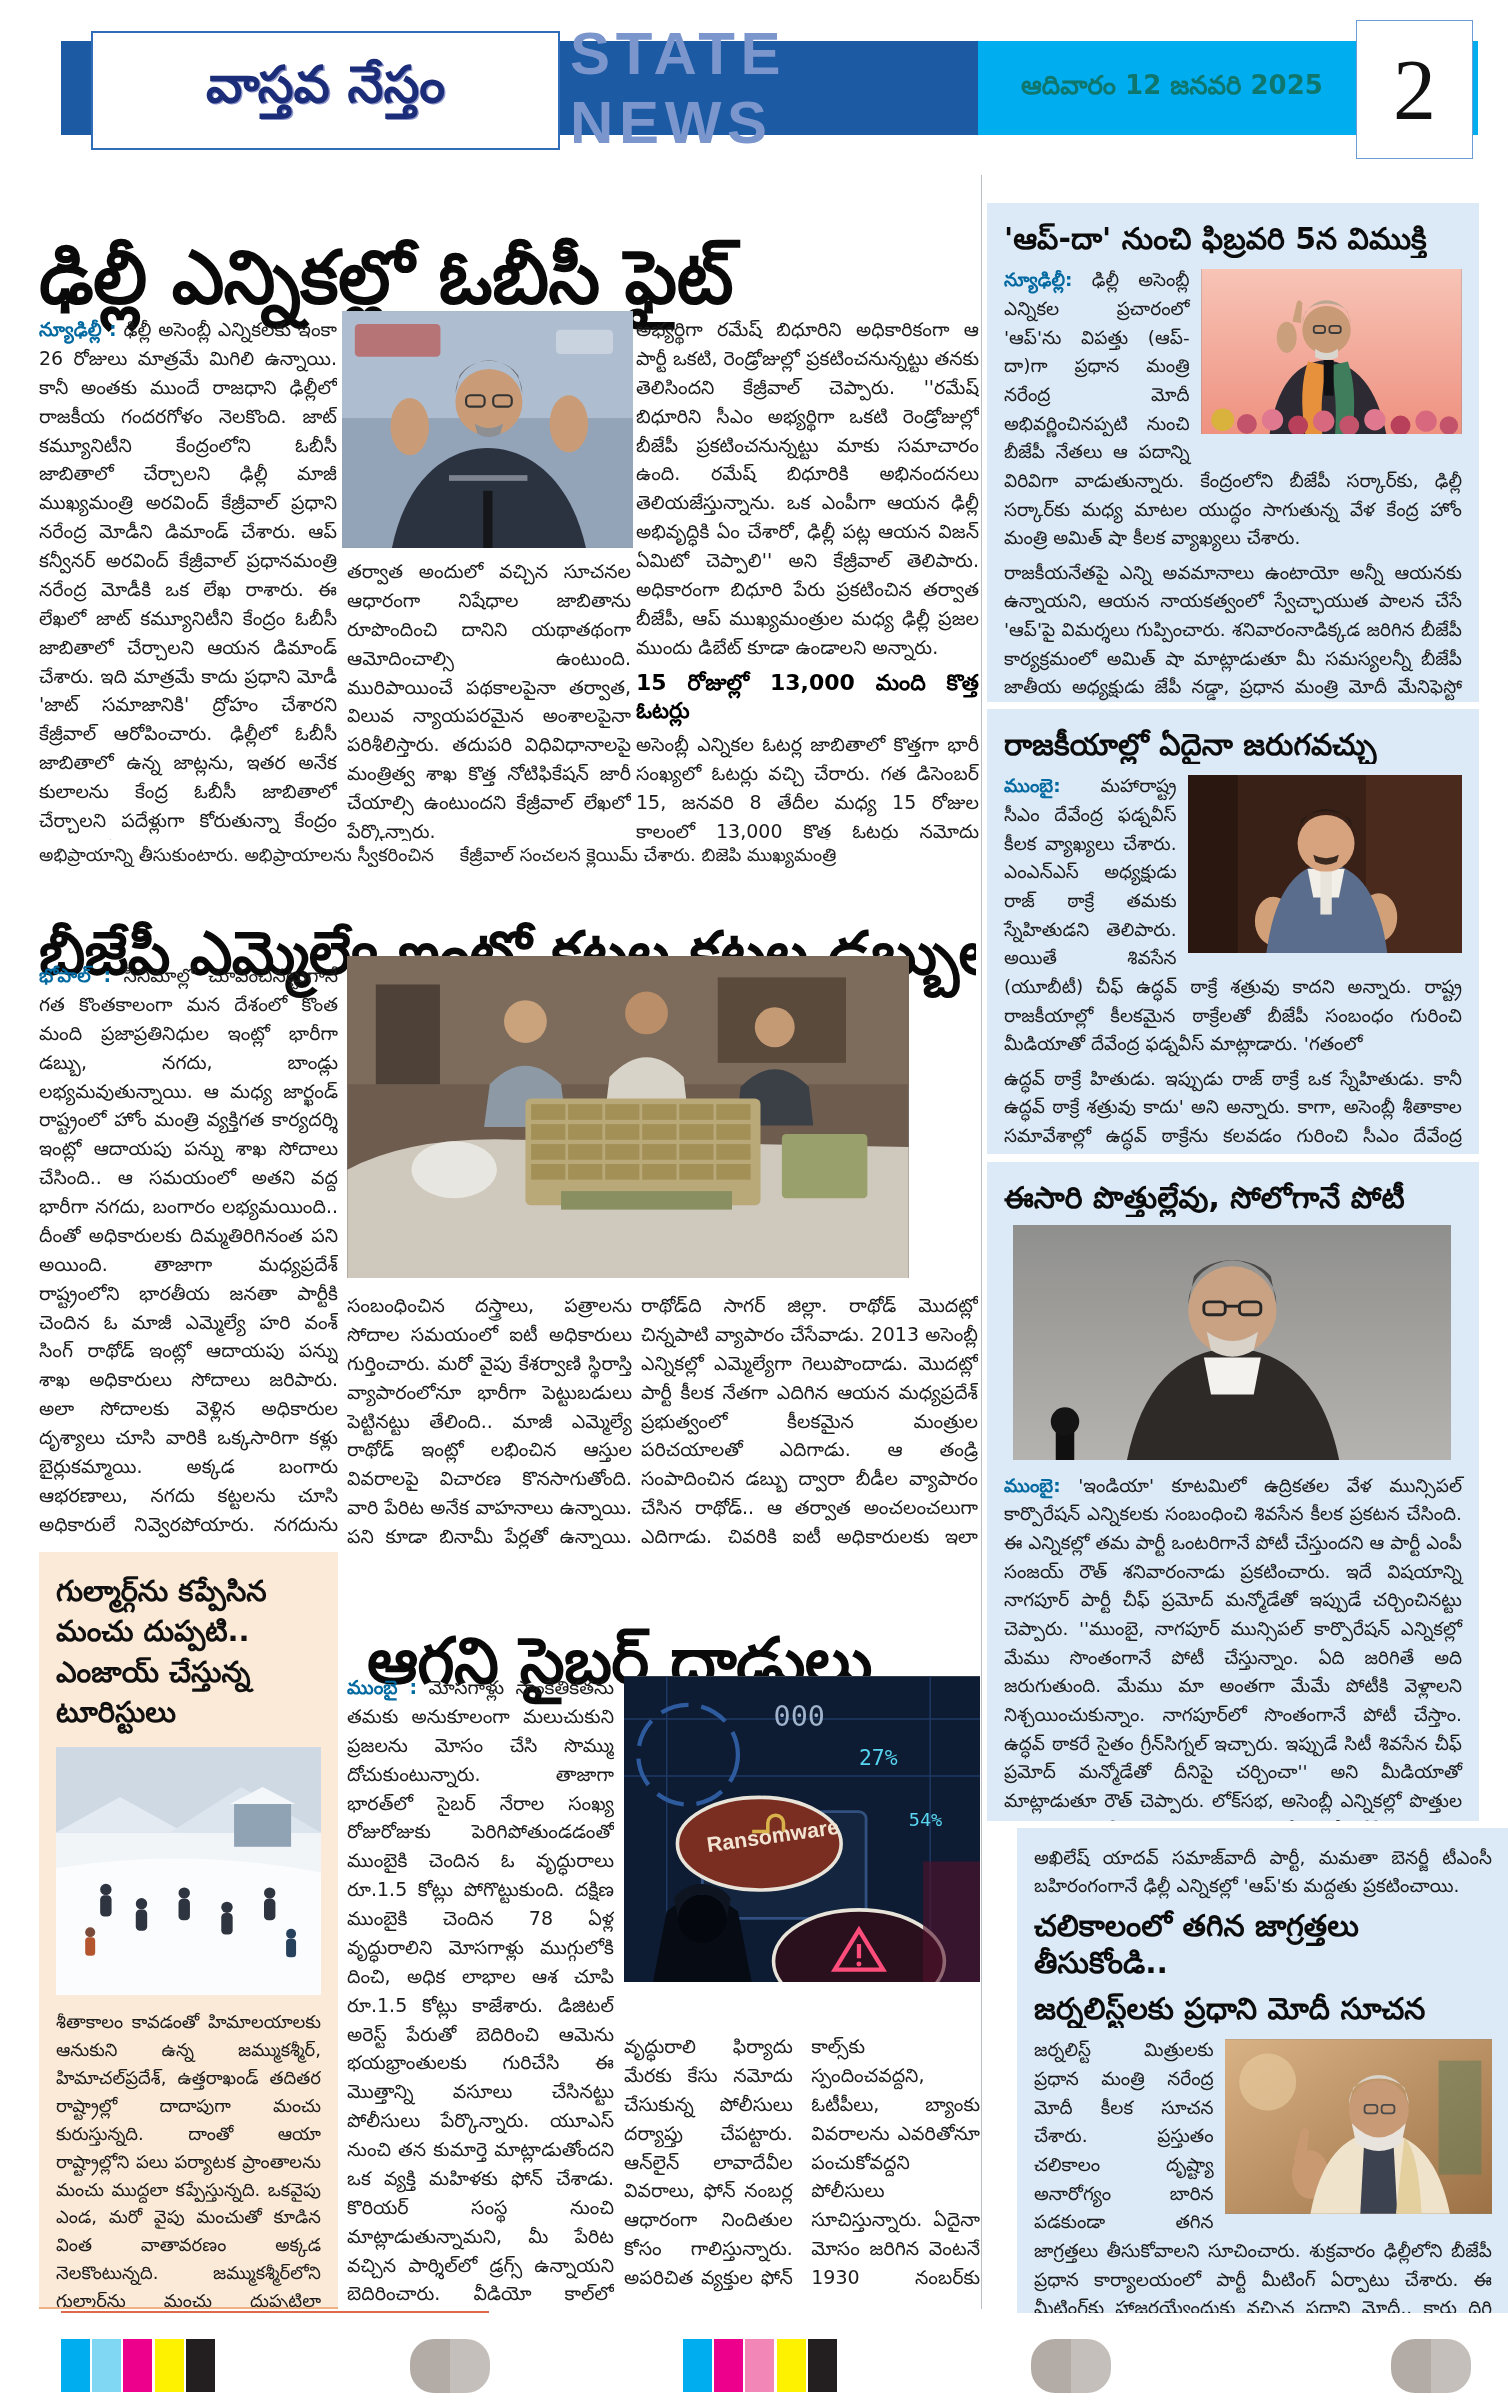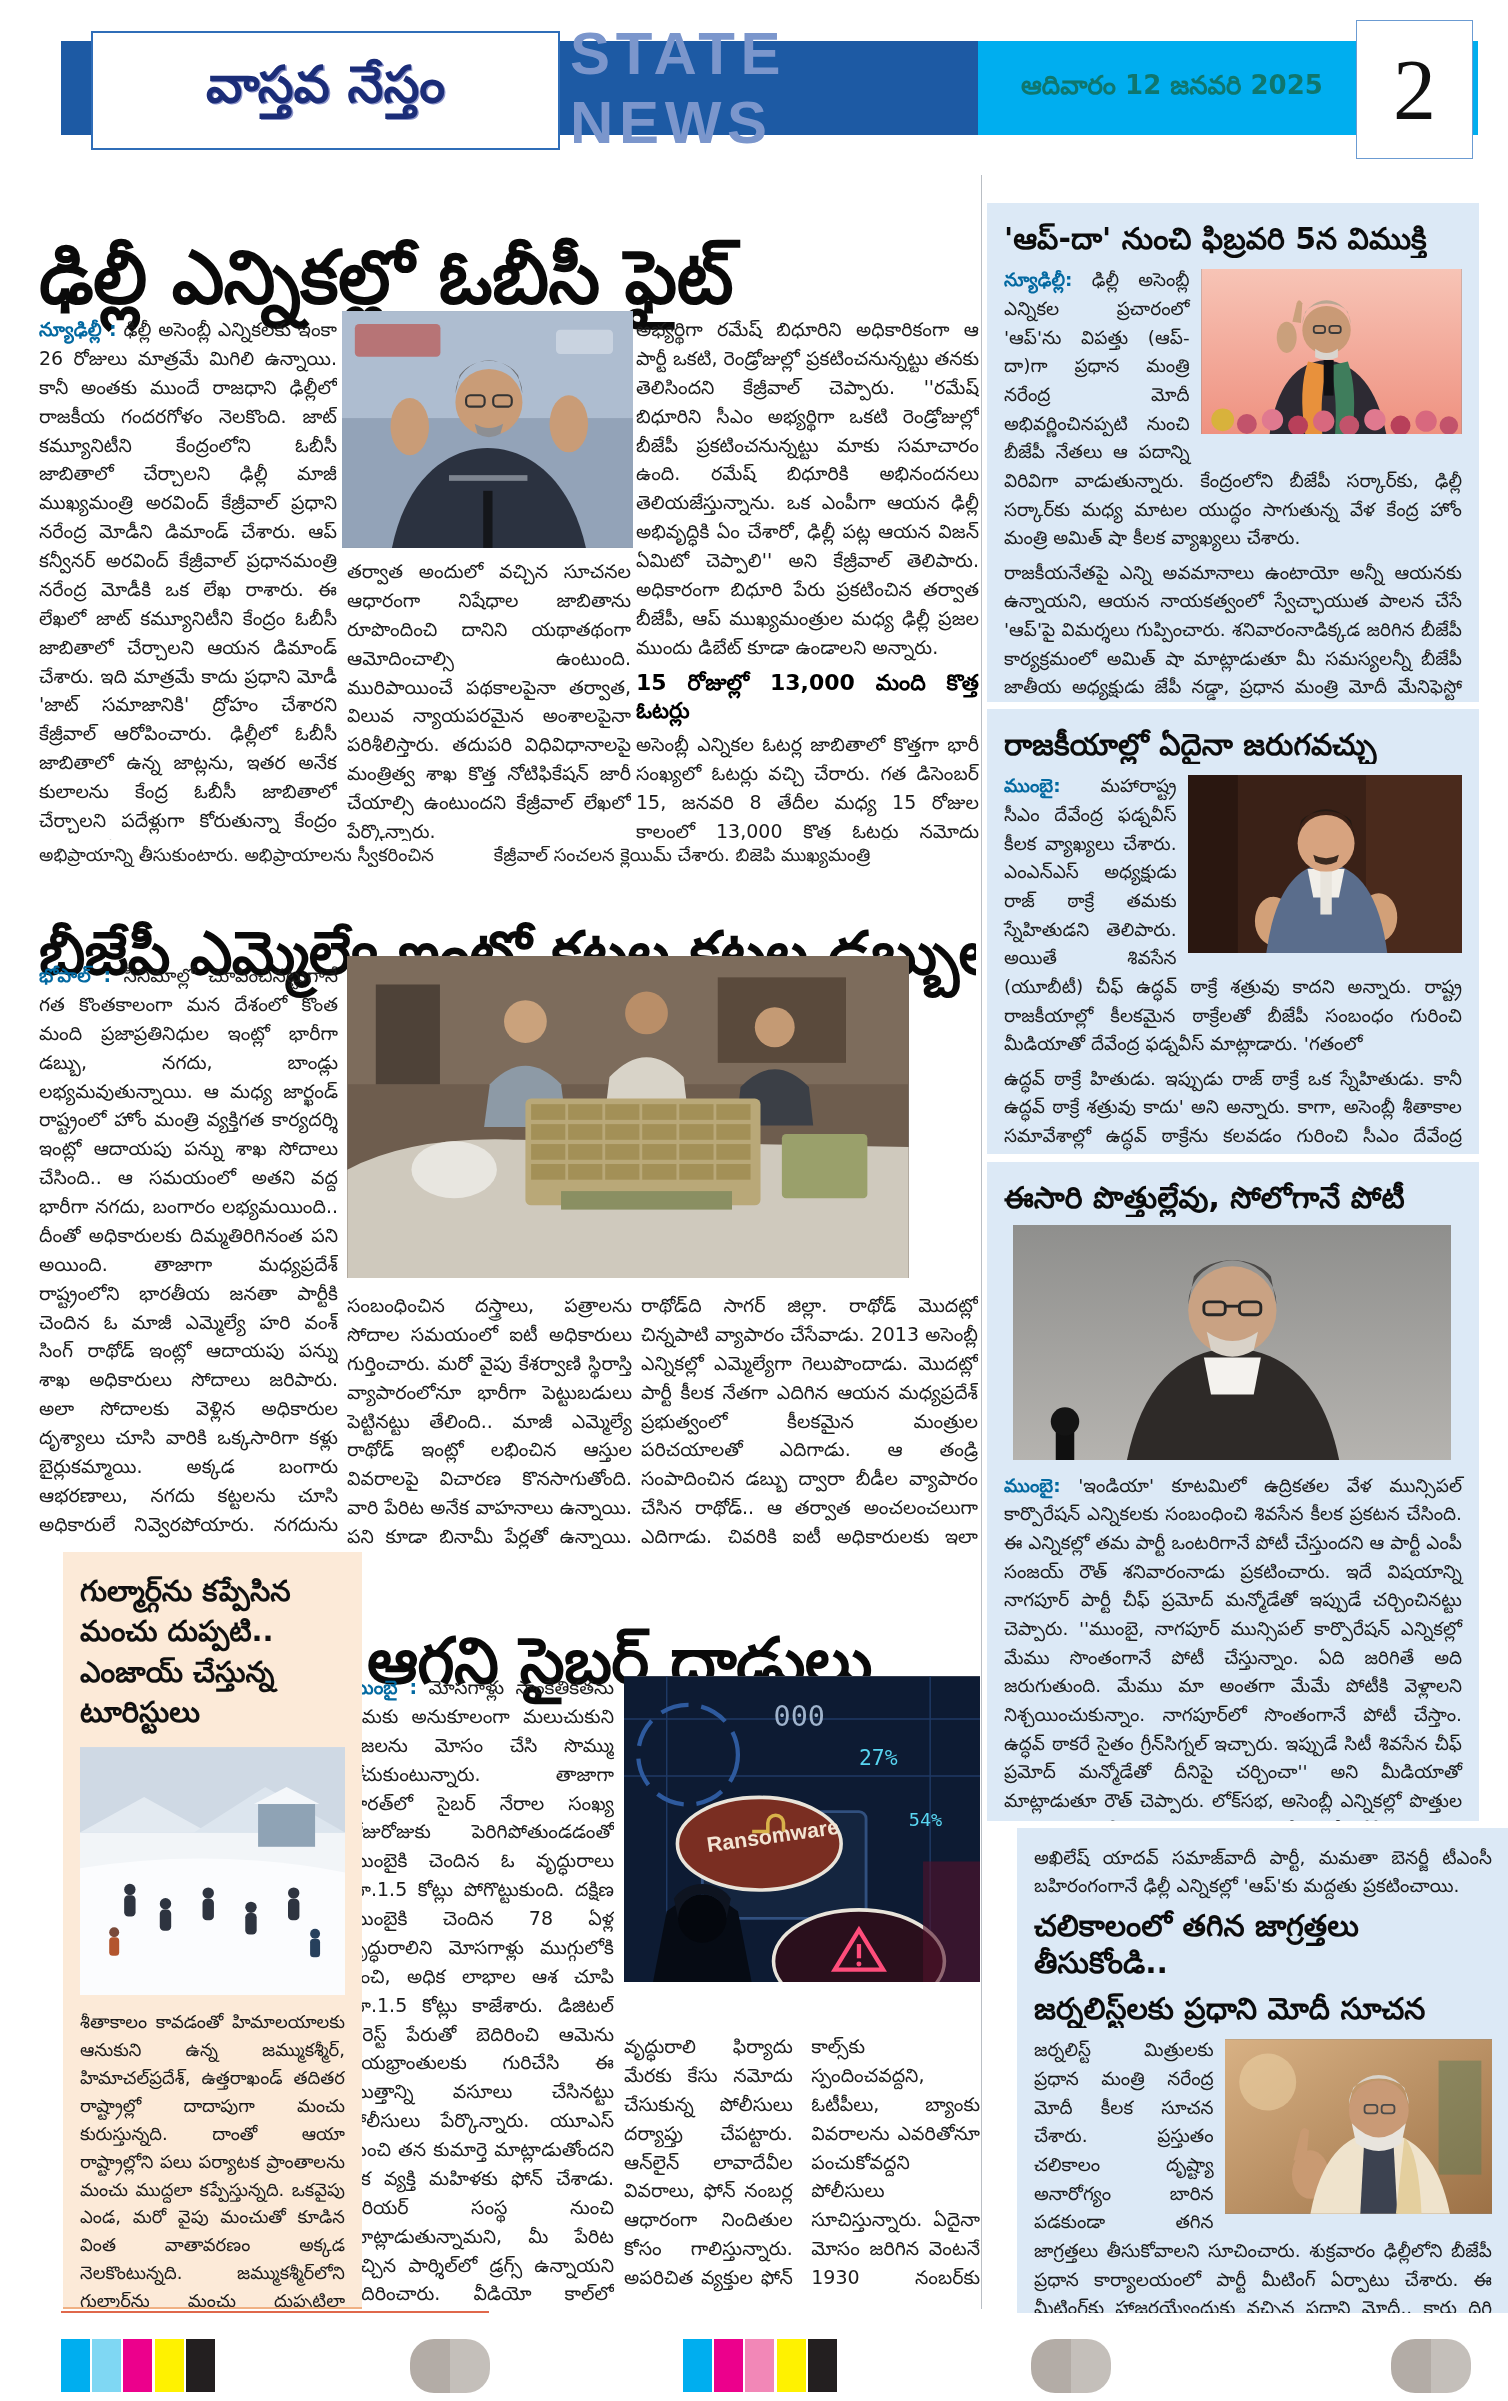--- a/index.html
+++ b/index.html
@@ -19,39 +19,39 @@
         display:flex;align-items:center;justify-content:center;font-family:"Liberation Serif",serif;font-size:86px;color:#111;}
   .v-divider{position:absolute;left:981px;top:175px;width:1.4px;height:2134px;background:#b9bec4;}
   
   .col{position:absolute;overflow:hidden;text-align:justify;font-size:19px;line-height:1.52;color:#1c1c1c;}
   .dl{font-weight:bold;color:#0369a1;}
   .subhead{font-weight:bold;font-size:22px;line-height:1.3;color:#000;margin:7.1px 0 4.3px 0;}
   .headline{position:absolute;font-weight:800;color:#0a0a0a;white-space:nowrap;overflow:hidden;letter-spacing:-0.7px;}
   #a1-headline{left:39px;top:184px;width:926px;font-size:74px;}
   #a2-headline{left:39px;top:878px;width:937px;font-size:60px;}
   #a3-headline{left:367px;top:1581px;width:613px;font-size:64px;}
-  .tail-row{position:absolute;left:39px;top:844px;width:941px;display:flex;gap:60px;font-size:18px;color:#222;overflow:hidden;white-space:nowrap;}
+  .tail-row{position:absolute;left:39px;top:844px;width:941px;display:flex;gap:26px;font-size:18px;color:#222;overflow:hidden;white-space:nowrap;}
   
   .ph{position:absolute;margin:0;padding:0;overflow:hidden;background:#888;}
   .ph svg{display:block;}
   #a1-photo{left:342px;top:311px;width:291px;height:237px;}
   #a2-photo{left:347px;top:956px;width:562px;height:322px;}
   #a3-photo{left:624px;top:1676px;width:356px;height:306px;}
   
   #a1-col1{left:39px;top:315px;width:298px;height:525px;}
   #a1-col2{left:347px;top:557px;width:284px;height:284px;}
   #a1-col3{left:636px;top:315px;width:343px;height:525px;}
   #a2-col1{left:39px;top:961px;width:299px;height:581px;}
   #a2-colA{left:347px;top:1291px;width:285px;height:258px;}
   #a2-colB{left:641px;top:1291px;width:337px;height:258px;}
   #a3-col1{left:347px;top:1673px;width:267px;height:634px;}
   #a3-colB{left:624px;top:2032px;width:356px;height:275px;column-count:2;column-gap:18.5px;}
   
   .gulmarg{position:absolute;left:39px;top:1552px;width:299px;height:757px;background:#fcead8;border-bottom:2.9px solid #f0b184;
-        box-sizing:border-box;padding:18.5px 17px;overflow:hidden;margin-left:24px;}
+        box-sizing:border-box;padding:18.5px 17px;overflow:hidden;}
   .gulmarg h2{margin:0 0 14.3px 0;font-size:29px;line-height:1.4;font-weight:700;color:#111;}
   .gulmarg .ph{position:relative;left:0;top:0;width:265px;height:248px;margin-bottom:13px;}
   .gulmarg p{margin:0;font-size:18px;line-height:1.55;text-align:justify;}
   
   .rail-box{position:absolute;left:987px;width:492px;background:#dce9f6;box-sizing:border-box;padding:15.7px 17px;overflow:hidden;}
   #r1{top:203px;height:499px;} #r2{top:709px;height:445px;} #r3{top:1162px;height:659px;} #r4{top:1828px;height:485px;margin-left:30px;}
   .rail-box h2{margin:1.4px 0 8.6px 0;font-size:30px;font-weight:800;color:#0c0c0c;line-height:1.25;white-space:nowrap;overflow:hidden;}
   .rail-box h2.wrap{white-space:normal;}
   .rail-box p{margin:0 0 5.7px 0;font-size:18.5px;line-height:1.55;text-align:justify;}
   .fl-r{float:right;position:relative;margin:2.9px 0 7.1px 11.4px;}

